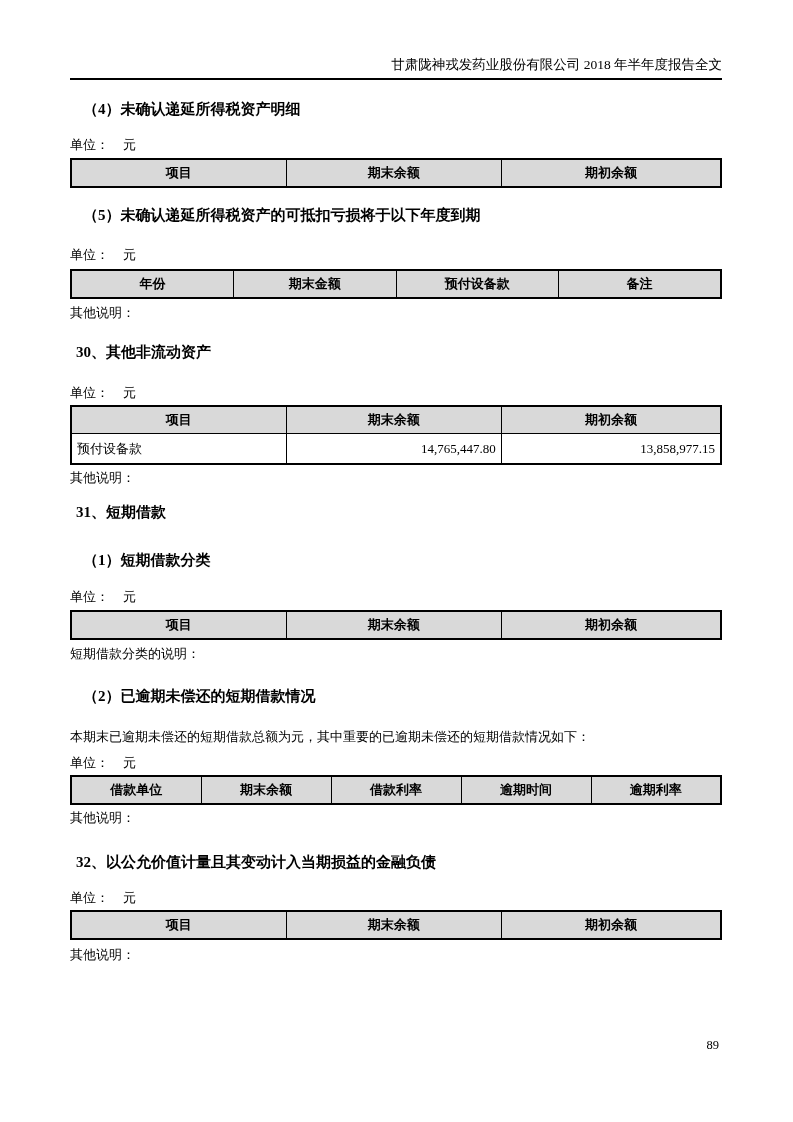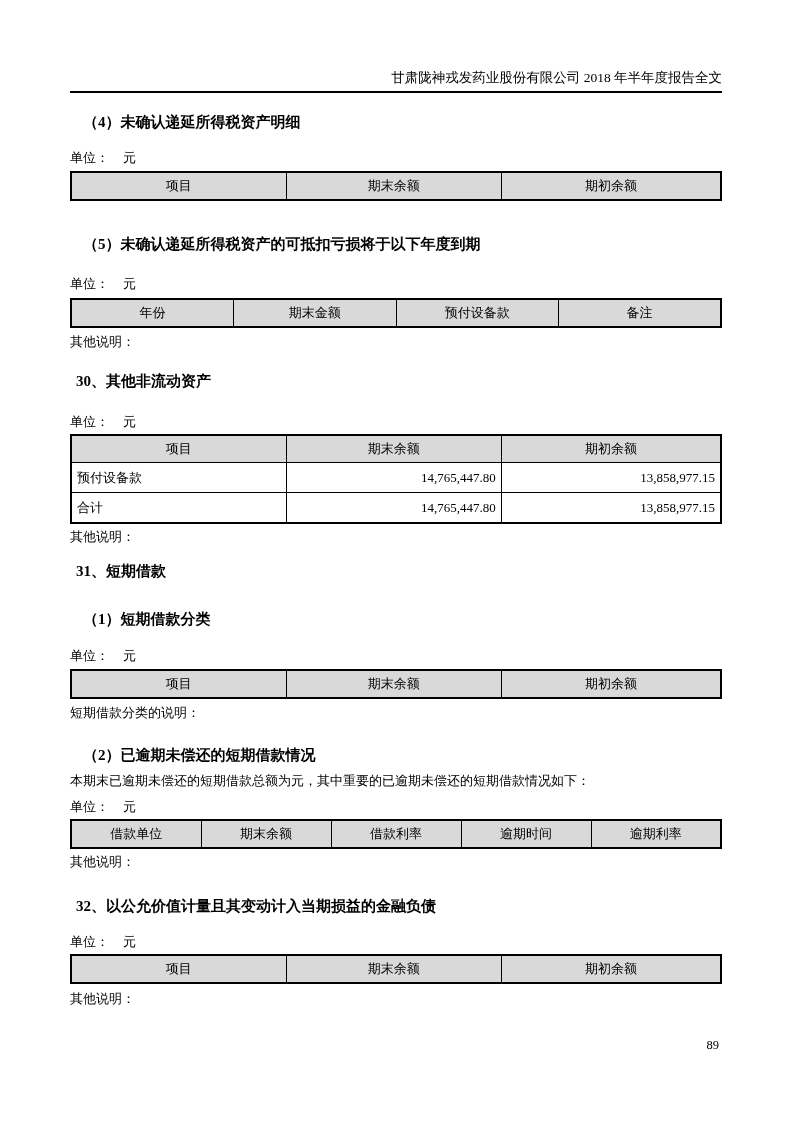--- a/index.html
+++ b/index.html
@@ -9,21 +9,21 @@
     height: 1122px;
     background: #ffffff;
     color: #000000;
     font-family: "Liberation Serif", "DejaVu Serif", serif;
     overflow: hidden;
   }
   .content {
     position: absolute;
     left: 70px;
     width: 652px;
-    top: 13px;
+    top: 0;
   }
   .doc-header {
     padding-top: 56px;
     padding-bottom: 5px;
     border-bottom: 2px solid #000000;
     text-align: right;
     font-size: 13.5px;
     line-height: 17px;
   }
   .section-heading {
@@ -51,21 +51,21 @@
   table.tbl {
     width: 100%;
     border-collapse: collapse;
     table-layout: fixed;
     border: 2px solid #000000;
     font-size: 13px;
   }
   table.tbl th {
     border: 1px solid #000000;
     background: #d9d9d9;
-    font-weight: 400;
+    font-weight: 700;
     text-align: center;
     height: 26px;
     padding: 0 4px;
     overflow: hidden;
   }
   table.tbl td {
     border: 1px solid #000000;
     height: 29px;
     padding: 0 5px;
     overflow: hidden;
@@ -104,21 +104,21 @@
         </colgroup>
       <tbody>
         <tr>
           <th>项目</th>
           <th>期末余额</th>
           <th>期初余额</th>
         </tr>
       </tbody>
     </table>
 
-    <h3 class="sub-heading" style="margin-top:34px">（5）未确认递延所得税资产的可抵扣亏损将于以下年度到期</h3>
+    <h3 class="sub-heading" style="margin-top:18px">（5）未确认递延所得税资产的可抵扣亏损将于以下年度到期</h3>
     <div class="unit-line" style="margin-top:23px">
       <span>单位：</span><span class="unit-val">元</span>
     </div>
     <table class="tbl" style="margin-top:6px">
       <colgroup>
           <col style="width:25%">
           <col style="width:25%">
           <col style="width:25%">
           <col style="width:25%">
         </colgroup>
@@ -147,25 +147,20 @@
         <tr>
           <th>项目</th>
           <th>期末余额</th>
           <th>期初余额</th>
         </tr>
         <tr>
           <td class="cell-label">预付设备款</td>
           <td class="cell-num">14,765,447.80</td>
           <td class="cell-num">13,858,977.15</td>
         </tr>
-        <tr>
-          <td class="cell-label cell-total">合计</td>
-          <td class="cell-num">14,765,447.80</td>
-          <td class="cell-num">13,858,977.15</td>
-        </tr>
       </tbody>
     </table>
     <div class="body-text" style="margin-top:5px">其他说明：</div>
 
     <h3 class="section-heading" style="margin-top:17px">31、短期借款</h3>
 
     <h3 class="sub-heading" style="margin-top:30px">（1）短期借款分类</h3>
     <div class="unit-line" style="margin-top:20px">
       <span>单位：</span><span class="unit-val">元</span>
     </div>
@@ -179,21 +174,21 @@
         <tr>
           <th>项目</th>
           <th>期末余额</th>
           <th>期初余额</th>
         </tr>
       </tbody>
     </table>
     <div class="body-text" style="margin-top:6px">短期借款分类的说明：</div>
 
     <h3 class="sub-heading" style="margin-top:25px">（2）已逾期未偿还的短期借款情况</h3>
-    <div class="body-text" style="margin-top:9px">本期末已逾期未偿还的短期借款总额为元，其中重要的已逾期未偿还的短期借款情况如下：</div>
+    <div class="body-text" style="margin-top:24px">本期末已逾期未偿还的短期借款总额为元，其中重要的已逾期未偿还的短期借款情况如下：</div>
     <div class="unit-line" style="margin-top:10px">
       <span>单位：</span><span class="unit-val">元</span>
     </div>
     <table class="tbl" style="margin-top:4px">
       <colgroup>
           <col style="width:20%">
           <col style="width:20%">
           <col style="width:20%">
           <col style="width:20%">
           <col style="width:20%">

